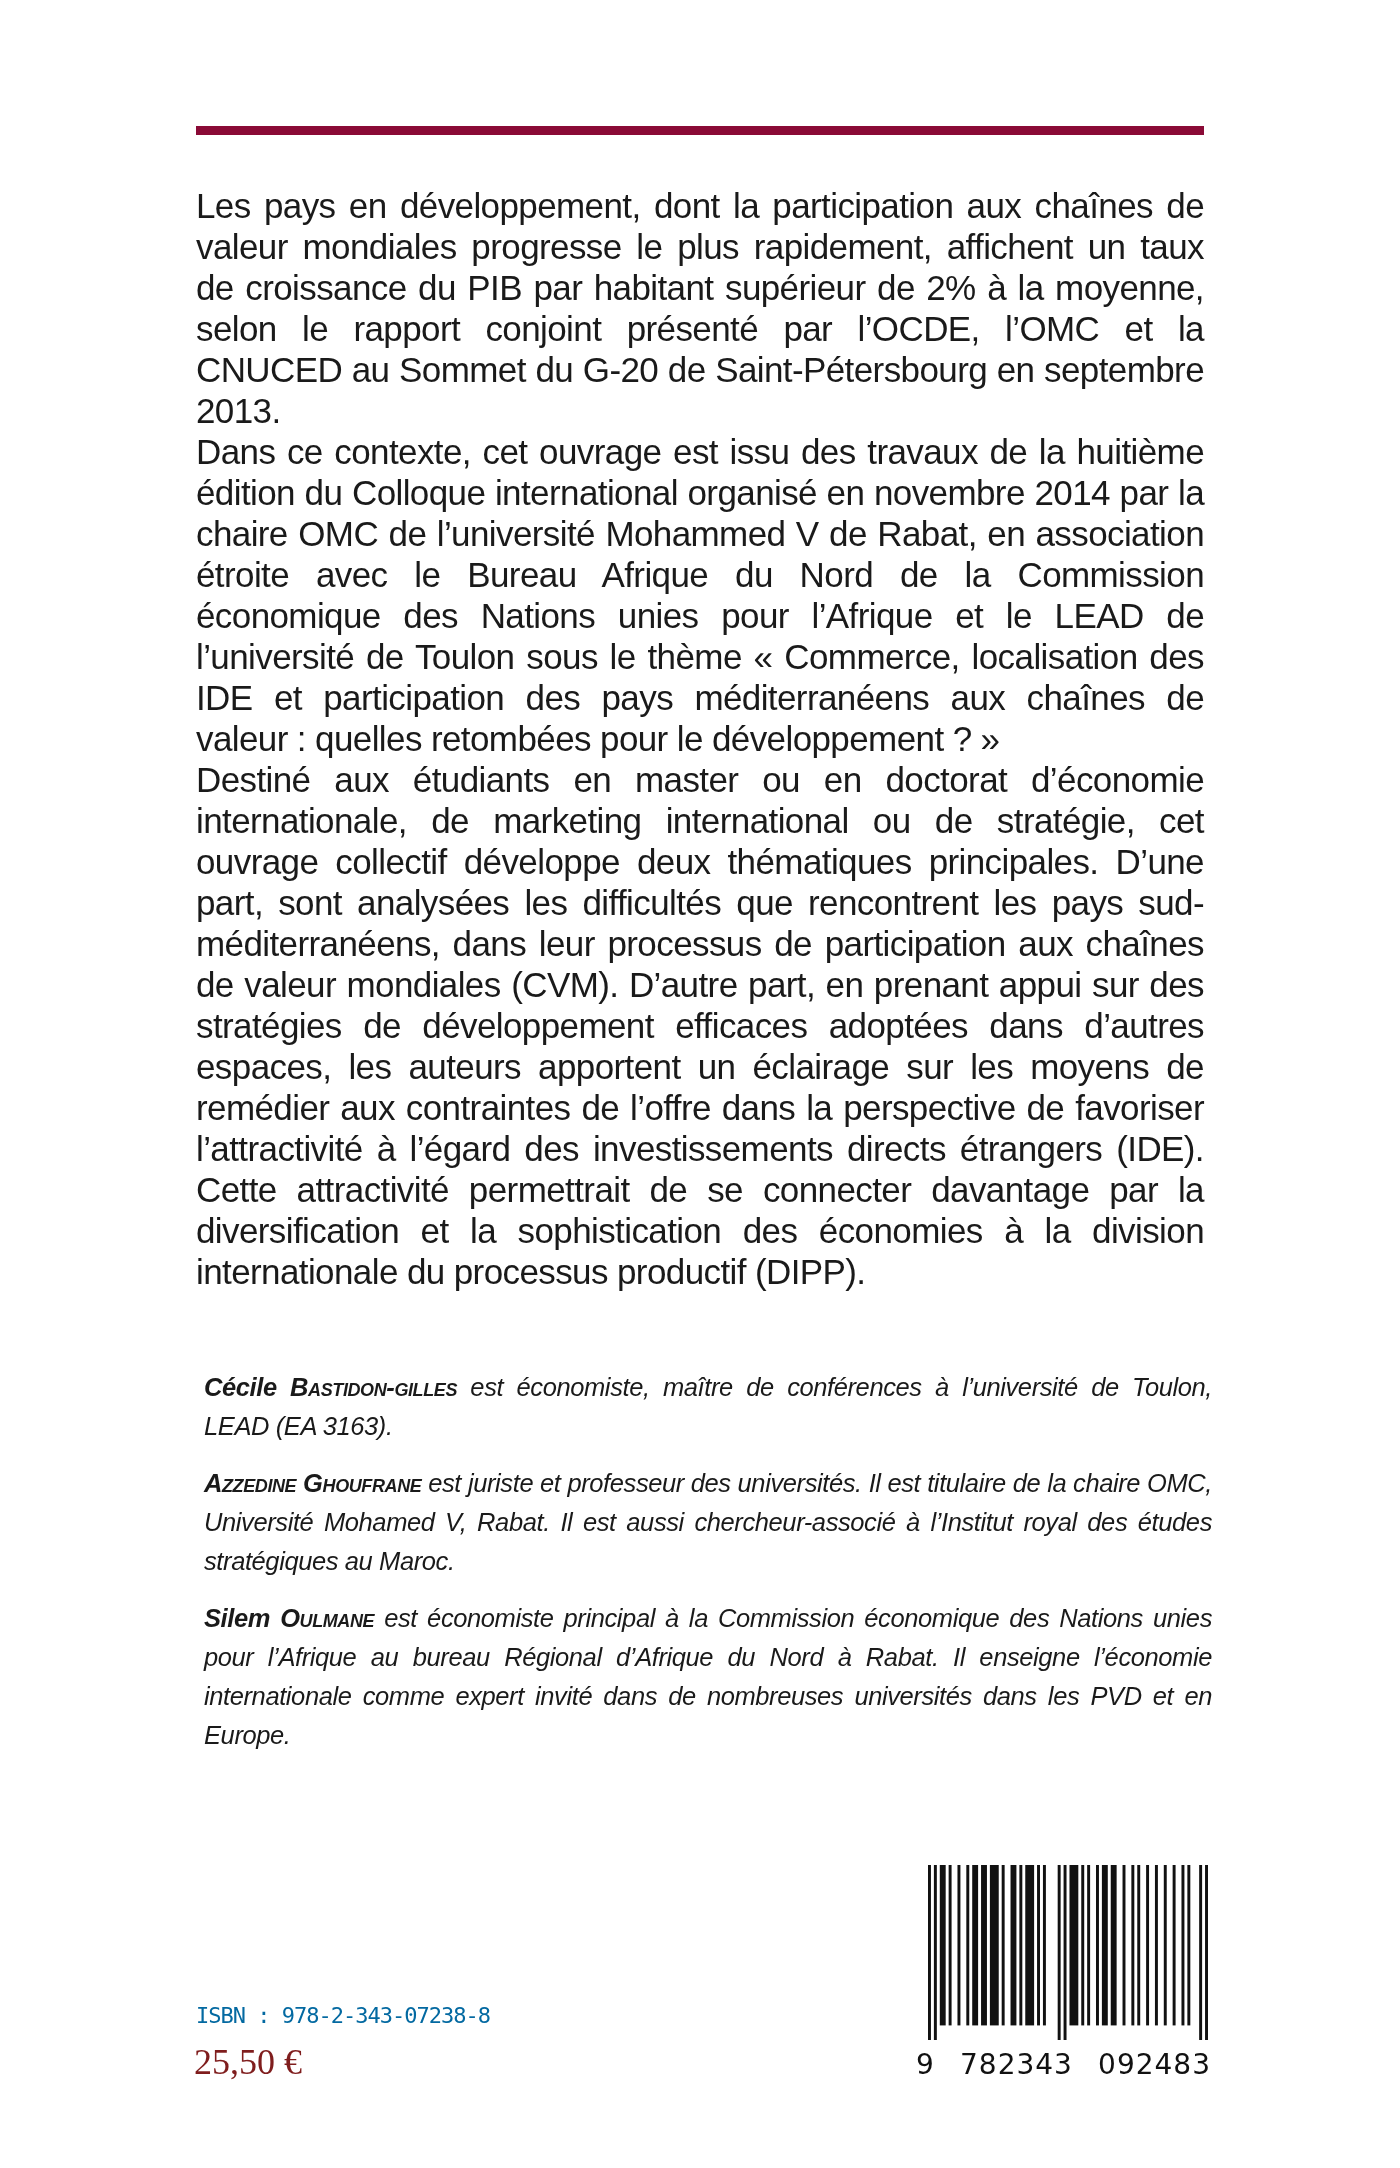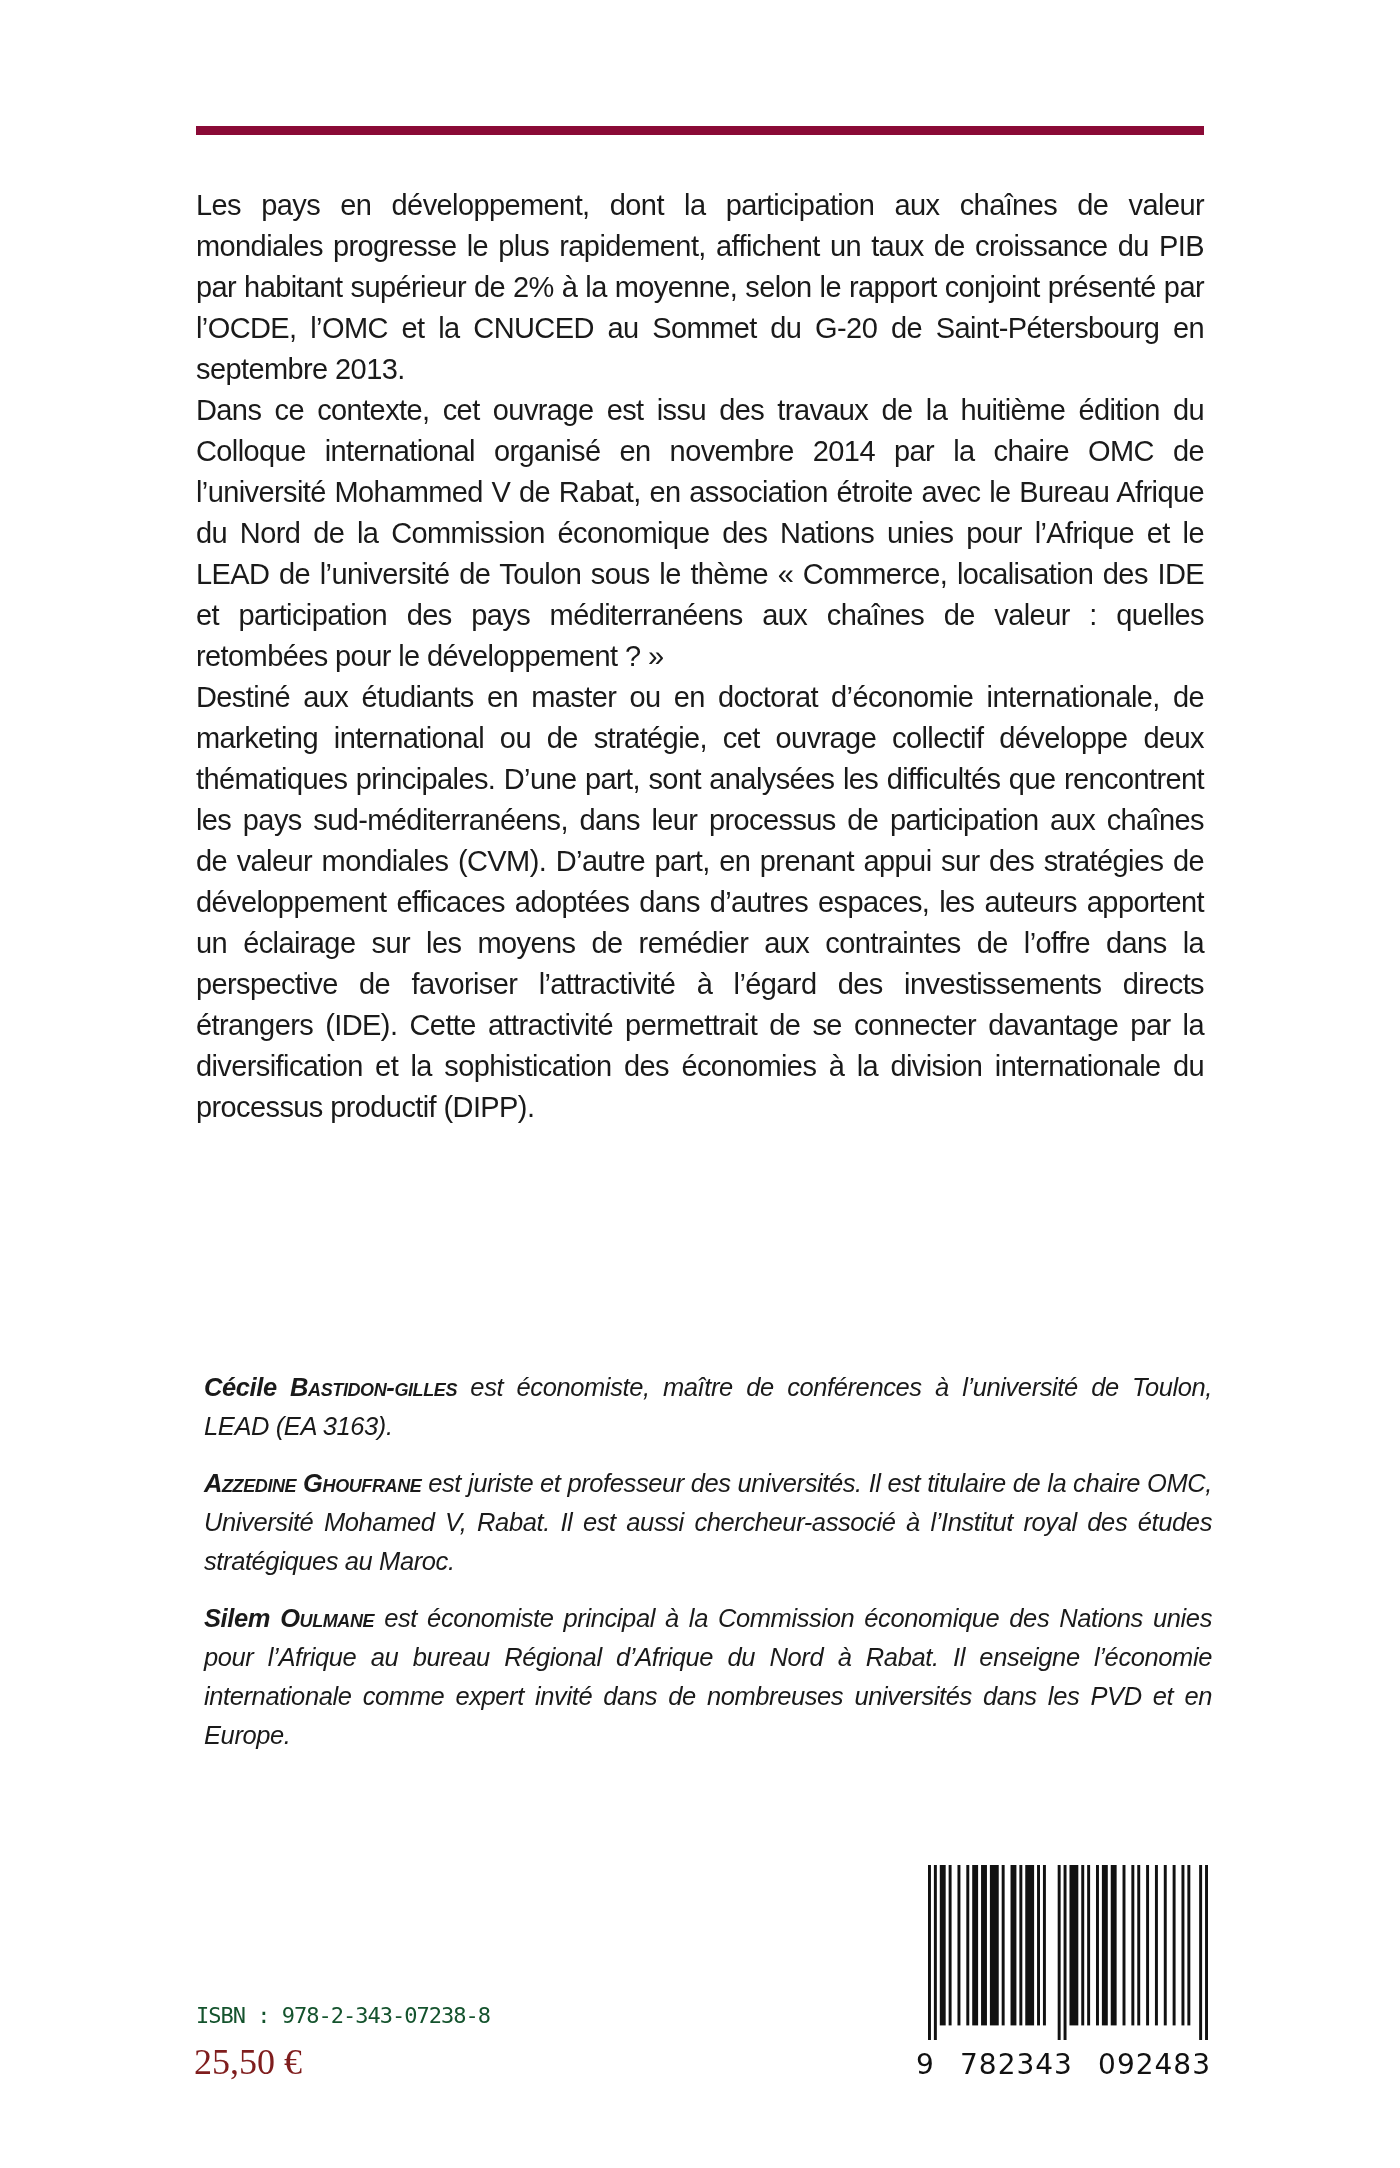--- a/index.html
+++ b/index.html
@@ -1,34 +1,34 @@
 <!DOCTYPE html>
 <html><head>
 <meta charset="utf-8">
 <style>
   html, body { margin: 0; padding: 0; background: #ffffff; }
   body { width: 1400px; height: 2168px; position: relative; overflow: hidden; color: #1a1a1a; }
   .rule { position: absolute; left: 196px; top: 126px; width: 1008px; height: 9px; }
   .body-text {
     position: absolute; left: 196px; top: 185px; width: 1008px;
-    font-family: "Liberation Sans", sans-serif; font-size: 29px; line-height: 41px;
+    font-family: "Liberation Sans", sans-serif; font-size: 35px; line-height: 41px;
     text-align: justify; letter-spacing: -0.6px; transform-origin: left top;
   }
   .body-text p { margin: 0; }
   .bios {
     position: absolute; left: 204px; top: 1368px; width: 1008px;
     font-family: "Liberation Sans", sans-serif; font-size: 25.5px; line-height: 39px;
     font-style: italic; text-align: justify; letter-spacing: -0.4px;
   }
   .bios p { margin: 0 0 18px 0; }
   .bios .given { font-weight: bold; }
   .bios .surname { font-weight: bold; font-variant: small-caps; }
   .isbn {
     position: absolute; left: 196px; top: 2003px;
-    font-family: "DejaVu Sans Mono", monospace; font-size: 22px; letter-spacing: -1px; color: #14532d;
+    font-family: "DejaVu Sans Mono", monospace; font-size: 22px; letter-spacing: -1px; color: #0369a1;
   }
   .price {
     position: absolute; left: 194px; top: 2041px;
     font-family: "Liberation Serif", serif; font-size: 36px; color: #7f1d1d;
   }
   .barcode { position: absolute; left: 928px; top: 1865px; width: 280px; height: 175px; }
   .barcode-digits {
     position: absolute; left: 916px; top: 2048px; width: 295px;
     font-family: "DejaVu Sans", sans-serif; font-size: 28px; letter-spacing: 1px; color: #111;
     display: flex; justify-content: space-between;

